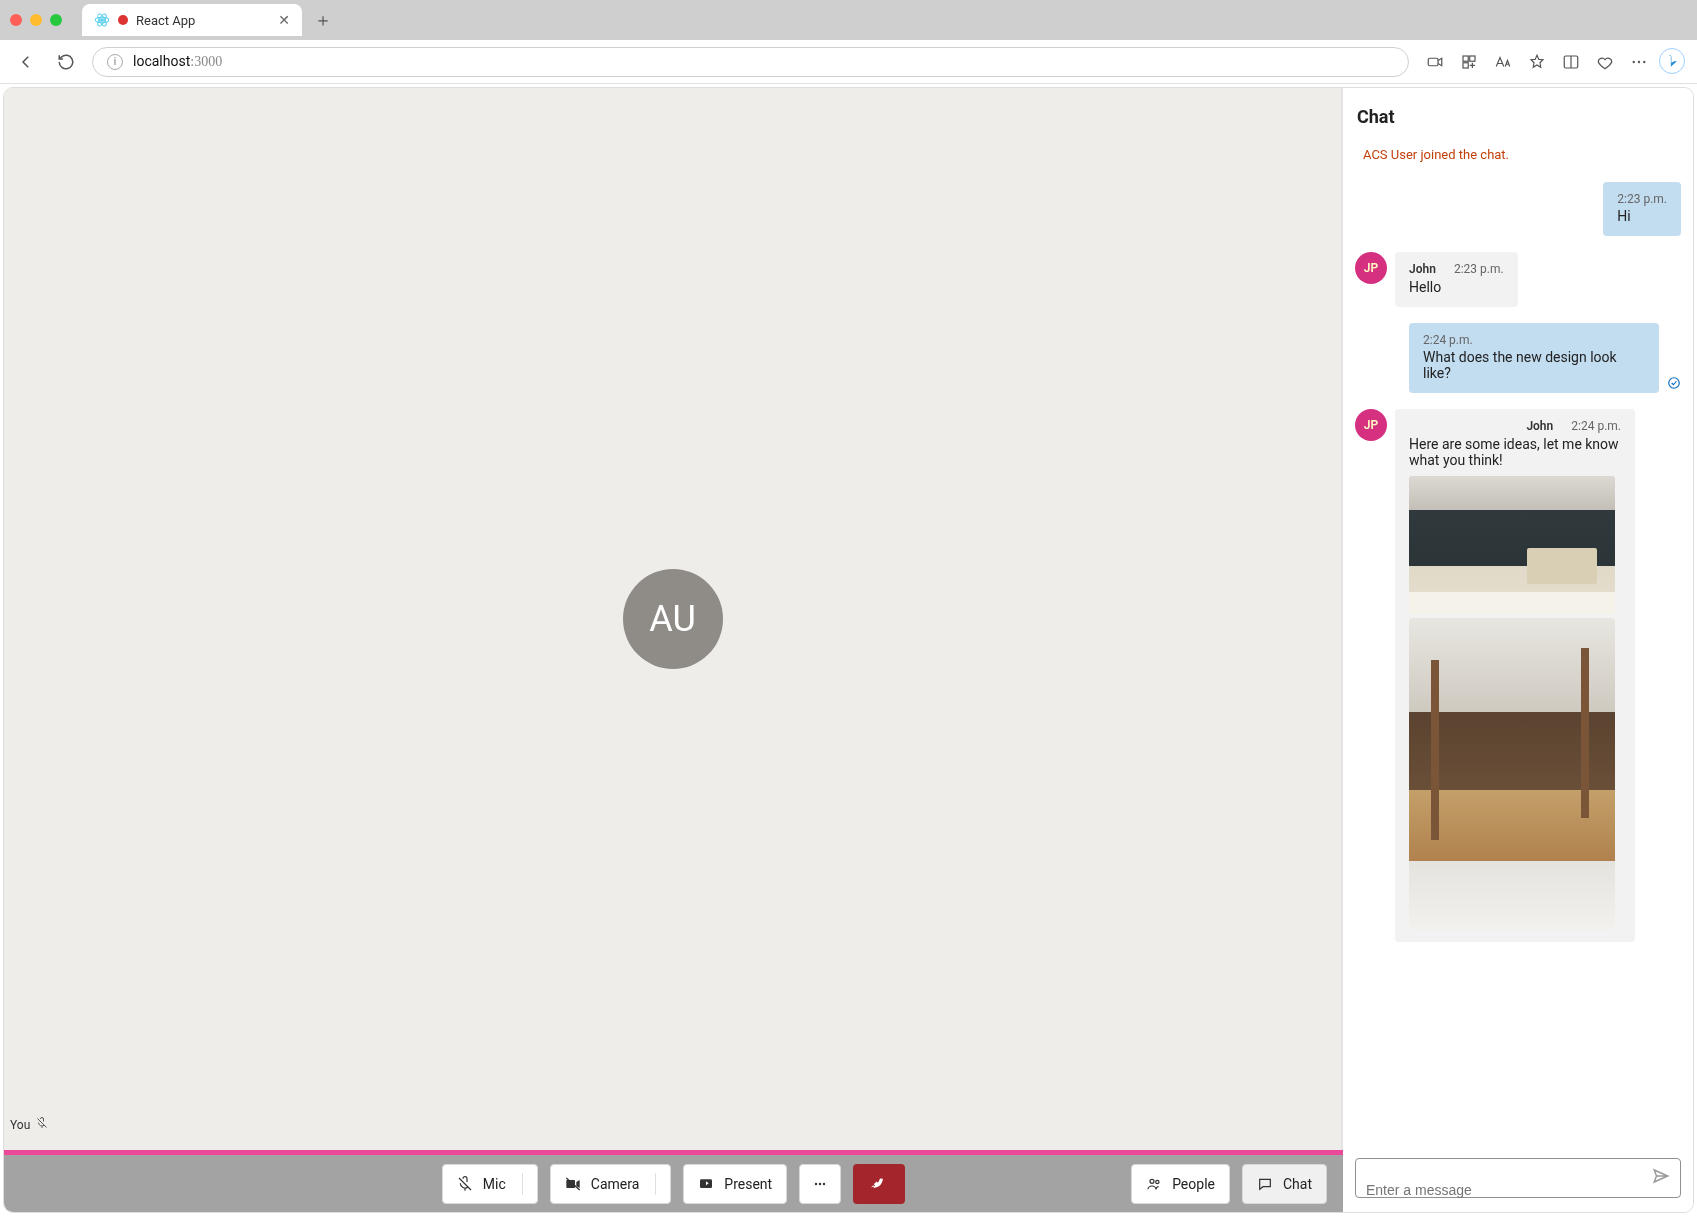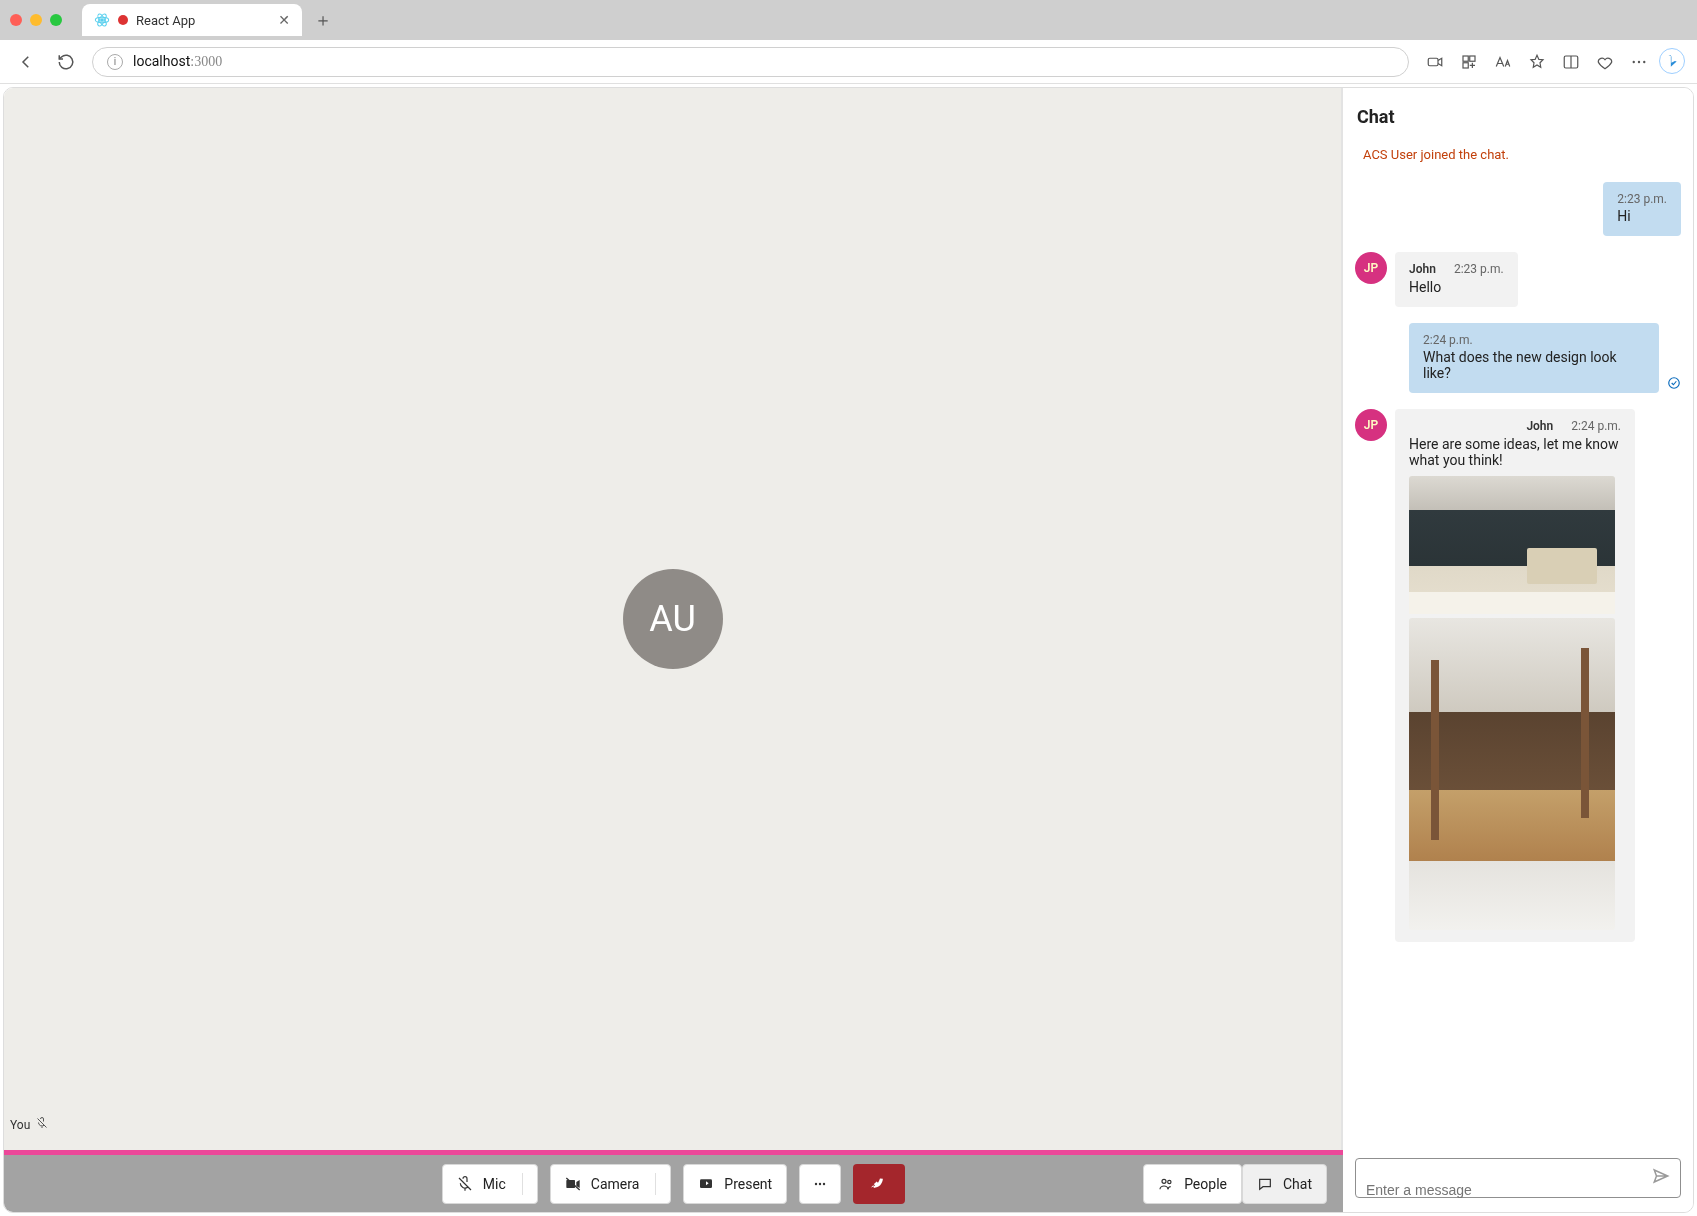--- a/index.html
+++ b/index.html
@@ -94,21 +94,21 @@
   display:flex; align-items:center; gap:10px; padding:0 14px; font-size:14px; color:#222;
   cursor:pointer;
 }
 .ctrl-btn .sep { width:1px; height:22px; background:#e0e0e0; margin-left:6px; }
 .ctrl-btn svg { width:16px; height:16px; }
 .hangup {
   width:52px; height:40px; background:#a4262c; border-radius:4px;
   display:flex; align-items:center; justify-content:center; cursor:pointer;
 }
 .hangup svg { width:22px; height:22px; color:#fff; }
-.right-controls { position:absolute; right:16px; display:flex; gap:0;padding-left:48px; }
+.right-controls { position:absolute; right:16px; display:flex; gap:12px;padding-left:48px; }
 .right-controls .ctrl-btn.active { background:#f0f0f0; }
 
 
 .chat-panel {
   width: 350px; background:#fff; display:flex; flex-direction:column;
 }
 .chat-header {
   padding: 18px 14px 6px 14px;
   font-weight:700; font-size:18px; color:#222;
 }

